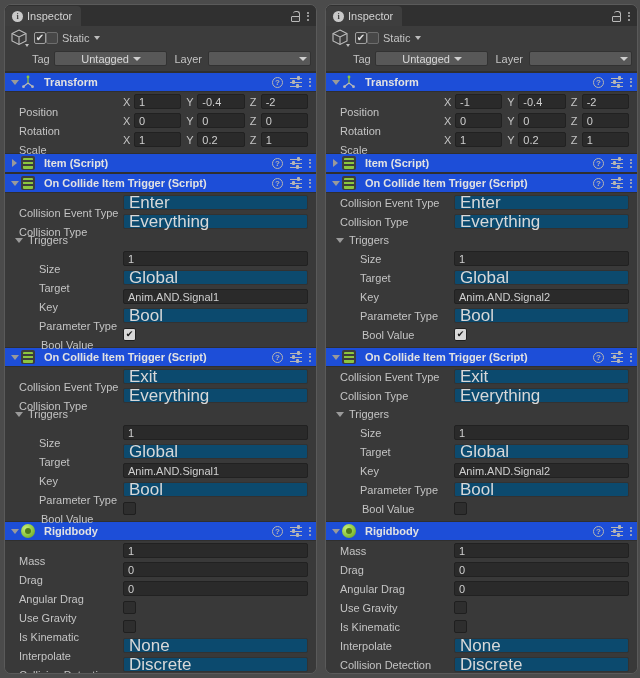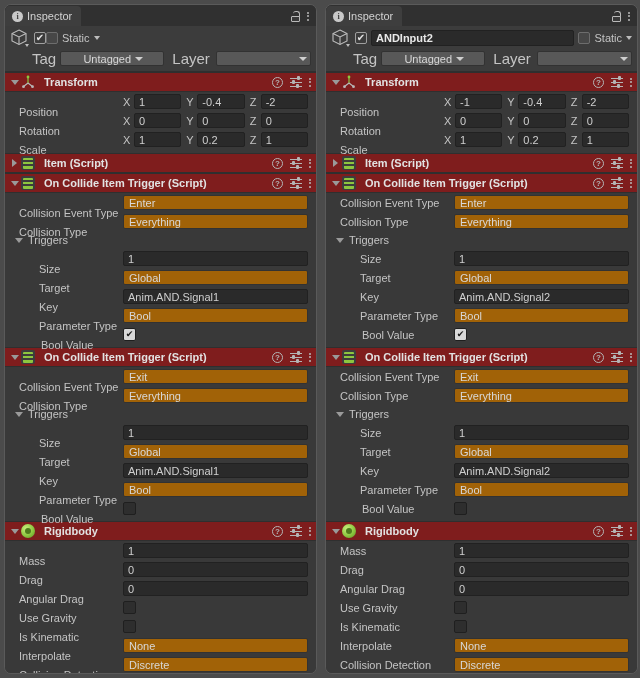--- a/index.html
+++ b/index.html
@@ -60,33 +60,33 @@
   .chk.unchecked{background:#474747;border-color:#6d6d6d;}
   .namefield{
     flex:1;height:16px;background:#2a2a2a;border:1px solid #212121;border-radius:2px;
     margin:0 4px;color:#e8e8e8;font-size:11px;display:flex;align-items:center;padding:0 4px;
     box-sizing:border-box;font-weight:bold;
   }
   .staticbox{display:flex;align-items:center;gap:4px;}
   .staticbox .lbl{color:#c4c4c4;font-size:11px;}
   .caret{width:0;height:0;border-left:3.5px solid transparent;border-right:3.5px solid transparent;border-top:4px solid #bcbcbc;}
   .row2{display:flex;align-items:center;height:17px;margin-top:3px;padding-left:22px;}
-  .row2 .lbl{color:#c4c4c4;font-size:15px;margin-right:4px;}
+  .row2 .lbl{color:#c4c4c4;font-size:11px;margin-right:4px;}
   .dd{
     height:15px;background:#585858;border:1px solid #323232;border-radius:2px;box-sizing:border-box;
     display:flex;align-items:center;justify-content:space-between;padding:0 3px 0 5px;
     color:#d8d8d8;font-size:11px;
   }
   .dd .arw{width:0;height:0;border-left:4px solid transparent;border-right:4px solid transparent;border-top:4px solid #cfcfcf;margin-left:4px;}
   .tagdd{width:115px;justify-content:center;}
   .layerdd{width:105px;margin-left:2px;}
 
   
   .comp-head{
-    height:18px;background:#7f1d1d;border-top:1px solid #2f2f2f;border-bottom:1px solid #2f2f2f;
+    height:18px;background:#1d4ed8;border-top:1px solid #2f2f2f;border-bottom:1px solid #2f2f2f;
     display:flex;align-items:center;padding:0 5px 0 4px;color:#e2e2e2;font-size:11px;font-weight:bold;
   }
   .foldout{width:11px;flex:0 0 11px;display:flex;align-items:center;justify-content:center;}
   .tri{width:0;height:0;}
   .tri.down{border-left:4px solid transparent;border-right:4px solid transparent;border-top:5px solid #9a9a9a;}
   .tri.right{border-top:4px solid transparent;border-bottom:4px solid transparent;border-left:5px solid #9a9a9a;}
   .comp-ic{width:14px;height:14px;flex:0 0 14px;margin:0 3px 0 1px;position:relative;}
   .comp-title{margin-left:6px;}
   .comp-head .spacer{flex:1;}
   .hd-tools{display:flex;align-items:center;gap:7px;}
@@ -126,22 +126,22 @@
   .lab-w2{width:128px;box-sizing:border-box;}
   .field{
     height:15px;background:#2a2a2a;border:1px solid #212121;border-radius:2px;box-sizing:border-box;
     color:#cfcfcf;font-size:11px;display:flex;align-items:center;padding:0 4px;
   }
   .axis{display:flex;align-items:center;flex:1;min-width:0;}
   .axis .al{width:11px;color:#c4c4c4;font-size:11px;flex:0 0 11px;}
   .axis .field{flex:1;min-width:0;}
   .axis + .axis{margin-left:5px;}
   .ddrow{
-    flex:1;height:15px;background:#a16207;border:1px solid #323232;border-radius:2px;box-sizing:border-box;
-    display:flex;align-items:center;justify-content:space-between;padding:0 3px 0 5px;color:#d8d8d8;font-size:11px;
+    flex:1;height:15px;background:#0c4a6e;border:1px solid #323232;border-radius:2px;box-sizing:border-box;
+    display:flex;align-items:center;justify-content:space-between;padding:0 3px 0 5px;color:#d8d8d8;font-size:17px;
   }
   .cb{
     width:13px;height:13px;background:#2e2e2e;border:1px solid #1f1f1f;border-radius:2px;box-sizing:border-box;
     display:flex;align-items:center;justify-content:center;color:#e4e4e4;font-size:10px;line-height:1;
   }
   .cb.on{background:#d8d8d8;border-color:#1f1f1f;color:#1b1b1b;}
   .cb.on::after{content:"\2714";font-size:9px;}
   .foldrow{display:flex;align-items:center;height:18px;}
   .foldrow .tri{margin-right:5px;}
   .foldrow .txt{color:#c4c4c4;font-size:11px;}
@@ -546,21 +546,20 @@
     <div class="go-header">
       <div class="row1">
         <span class="cube-ic">
           <svg width="22" height="20" viewBox="0 0 22 20">
             <path d="M9 2 L16 5.5 L16 13 L9 16.5 L2 13 L2 5.5 Z" fill="none" stroke="#bdbdbd" stroke-width="1.1"></path>
             <path d="M2 5.5 L9 9 L16 5.5 M9 9 L9 16.5" fill="none" stroke="#bdbdbd" stroke-width="1.1"></path>
             <path d="M15 16 l4 0 l-2 3 z" fill="#bdbdbd"></path>
           </svg>
         </span>
         <span class="chk">✔</span>
-        <span class="namefield">ANDInput2</span>
         <span class="staticbox">
           <span class="chk unchecked"></span>
           <span class="lbl">Static</span>
           <span class="caret"></span>
         </span>
       </div>
       <div class="row2">
         <span class="lbl">Tag</span>
         <span class="dd tagdd">
           <span>Untagged</span>

